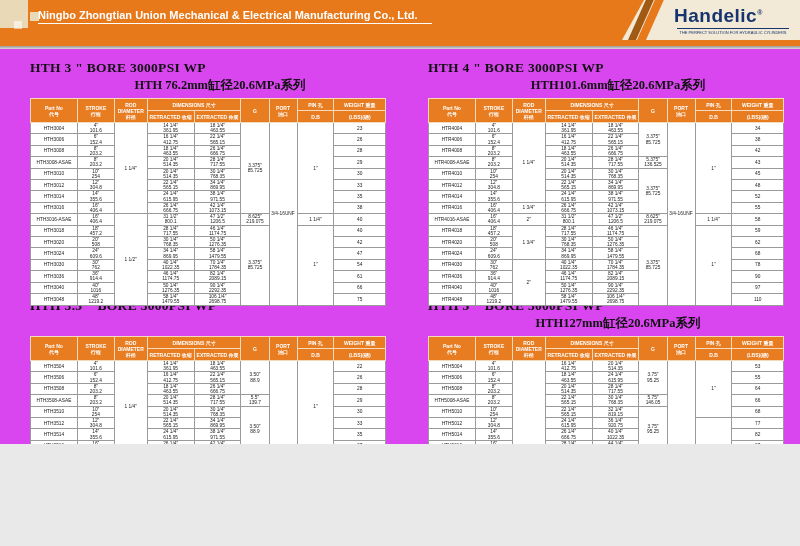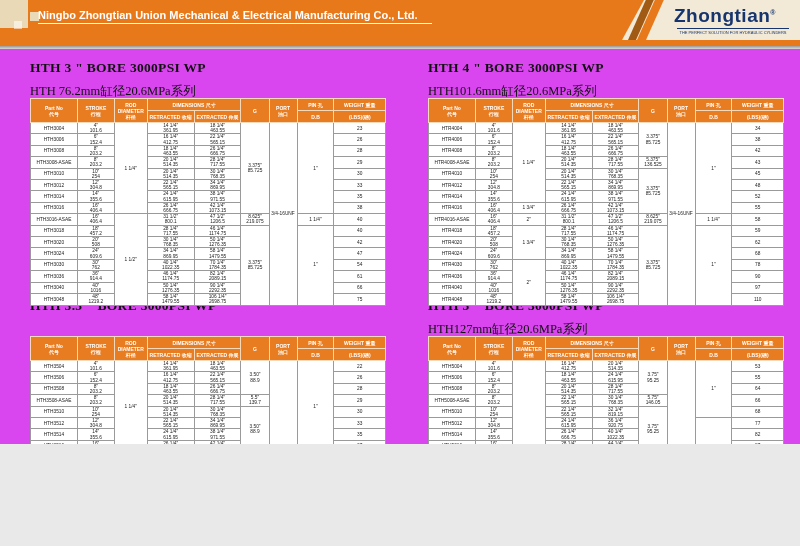--- a/index.html
+++ b/index.html
@@ -20,21 +20,21 @@
   .logo-stripe2{position:absolute;left:23px;top:-4px;width:9px;height:52px;background:#e8791b;transform:skewX(-24deg);}
   .logo-text{position:absolute;left:52px;top:5px;color:#16356e;font-size:19px;font-weight:bold;letter-spacing:.5px;}
   .logo-text sup{font-size:7px;}
   .logo-tagline{position:absolute;left:55px;top:28px;width:112px;color:#16356e;font-size:4px;
                 border-top:1px solid #16356e;padding-top:1px;text-align:center;white-space:nowrap;}
   .banner-shadow{position:absolute;left:0;top:46px;width:800px;height:3px;
                  background:linear-gradient(#9c9c9c,#d7d7d7);}
   
   .sec-title{position:absolute;width:380px;font-family:"Liberation Serif",serif;color:#111;}
   .sec-title .en{font-size:13.5px;font-weight:bold;letter-spacing:.3px;}
-  .sec-title .cn{font-size:12.5px;font-weight:normal;margin-top:7px;}
+  .sec-title .cn{font-size:12.5px;font-weight:bold;margin-top:1px;text-align:center;}
   
   .tbl-wrap{position:absolute;width:356px;}
   table.spec{width:100%;border-collapse:collapse;table-layout:fixed;border:1px solid #8a8a8a;}
   table.spec th{background:#e87c21;color:#fff;font-weight:bold;font-size:5px;line-height:6px;
                 border:1px solid #f6d9bb;padding:1px 0;text-align:center;}
   table.spec td{border:1px solid #9a9a9a;padding:0;text-align:center;color:#222;height:10px;
                 background:#fff;}
   table.spec td div{font-size:4.8px;line-height:5.2px;}
   table.spec thead tr{height:12px;}
   
@@ -52,21 +52,21 @@
   <div class="banner">
     <div class="sq-big"></div>
     <div class="sq-small"></div>
     <div class="sq-tiny"></div>
     <div class="company">
       <div class="company-en">Ningbo Zhongtian Union Mechanical &amp; Electrical Manufacturing Co., Ltd.</div>
     </div>
     <div class="logo-box">
       <div class="logo-stripe1"></div>
       <div class="logo-stripe2"></div>
-      <div class="logo-text"><span>Zhongtian</span><sup>®</sup></div>
+      <div class="logo-text"><span>Handelic</span><sup>®</sup></div>
       <div class="logo-tagline">THE PERFECT SOLUTION FOR HYDRAULIC CYLINDERS</div>
     </div>
   </div>
   <div class="banner-shadow"></div>
 
   <div class="sec-title" style="left:30px;top:60px;">
     <div class="en">HTH 3 " BORE 3000PSI WP</div>
     <div class="cn">HTH 76.2mm缸径20.6MPa系列</div>
   </div>
   <div class="sec-title" style="left:428px;top:60px;">

